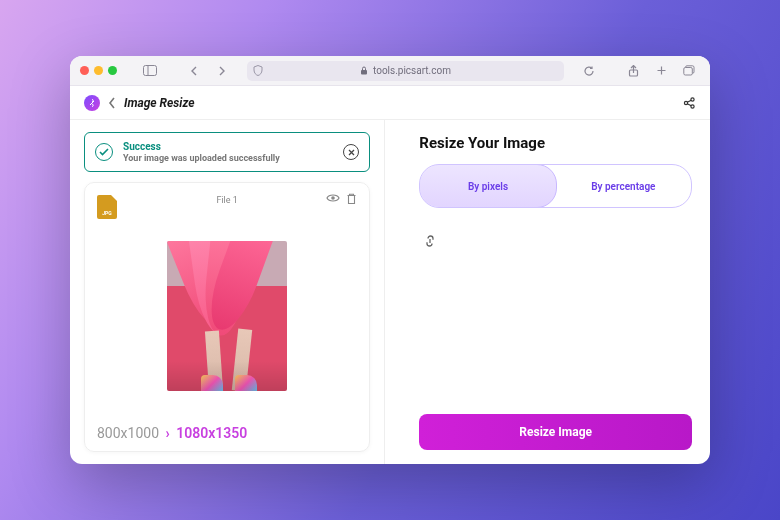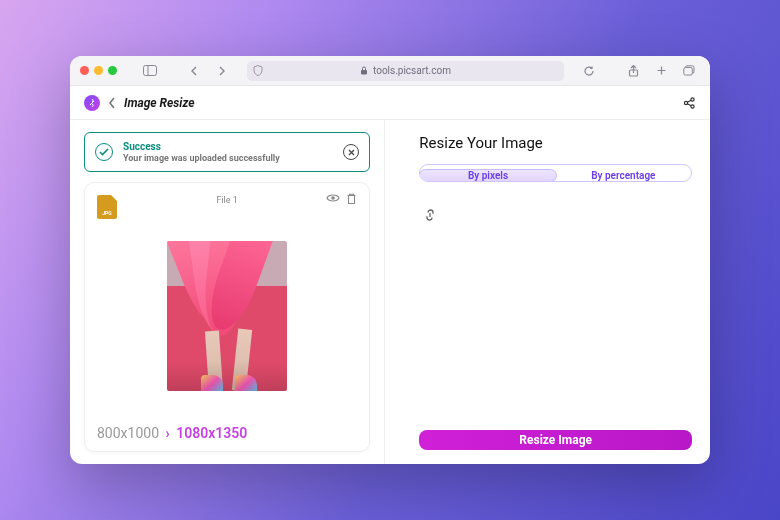--- a/index.html
+++ b/index.html
@@ -44,33 +44,33 @@
   .legR { right:38px; transform: rotate(6deg); height:62px; }
   .shoe { position:absolute; bottom:-2px; width:22px; height:18px; background: linear-gradient(135deg,#ffcf5a,#ff5abf,#5bd8ff); border-radius: 4px 10px 2px 2px; }
   .shoeL { left:34px; } .shoeR { right:30px; }
   .ground { position:absolute; bottom:0; left:0; right:0; height:30px; background: linear-gradient(180deg, rgba(0,0,0,0), rgba(0,0,0,.15)); }
   .filename { text-align:center; font-size: 10px; font-weight:700; color:#1a1a1a; margin-top:2px; }
   .dims { font-size: 14px; margin-top:2px; }
   .dims .old { color:#999; }
   .dims .arr { color:#c840e0; margin: 0 3px; font-weight:700; }
   .dims .new { color:#c840e0; font-weight:600; }
   .right { flex: 1; padding: 14px 18px; display:flex; flex-direction:column; }
-  .right h2 { font-size: 15px; font-weight: 400; color:#111; margin-bottom: 12px; }
-  .seg { display:flex; border:1.5px solid #d0c4ff; border-radius: 20px; overflow:hidden; height:18px; margin-bottom:17px;align-items:flex-end; }
+  .right h2 { font-size: 15px; font-weight: 700; color:#111; margin-bottom: 12px; }
+  .seg { display:flex; border:1.5px solid #d0c4ff; border-radius: 20px; overflow:hidden; height:44px; margin-bottom:17px; }
   .seg > div { flex:1; display:flex; align-items:center; justify-content:center; font-size:10px; font-weight:600; }
   .seg .active { background: linear-gradient(180deg,#ede5ff,#e2d5ff); color:#6a3de8; border-radius:20px; margin:-1px; border:1.5px solid #c8b8ff; }
   .seg .inactive { color:#6a3de8; }
   .fields { display:flex; align-items:flex-end; gap:8px; }
   .field { flex:1; }
   .field label { font-size:8px; font-weight:700; color:#222; letter-spacing:.3px; display:block; margin-bottom:5px; }
   .field .inp { height:32px; border:1px solid #ddd; border-radius:6px; padding:0 10px; display:flex; align-items:center; font-size:11px; color:#333; }
   .link { width:22px; height:32px; display:flex; align-items:center; justify-content:center; color:#666; }
   .link svg { width:14px; height:14px; }
   .spacer { flex:1; }
-  .cta { height:20px; background: linear-gradient(90deg,#d020d8,#b818c8); color:#fff; border-radius:8px; display:flex; align-items:center; justify-content:center; font-size:12px; font-weight:700;margin-top:36px; }
+  .cta { height:36px; background: linear-gradient(90deg,#d020d8,#b818c8); color:#fff; border-radius:8px; display:flex; align-items:center; justify-content:center; font-size:12px; font-weight:700;margin-top:36px; }
   svg { display:block; }
 </style>
 </head>
 <body>
 
 <div class="bg">
   <div class="window">
     <div class="titlebar">
       <div class="dots">
         <div class="dot r"></div>

